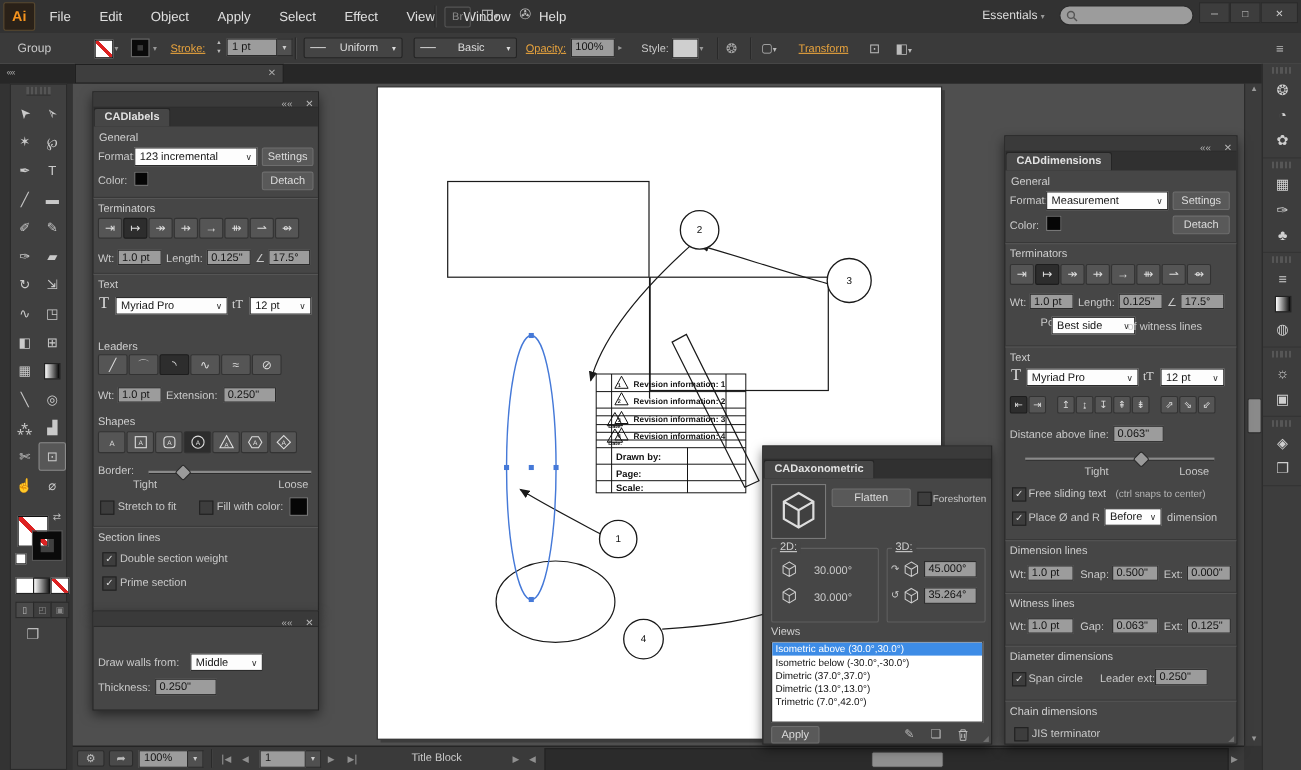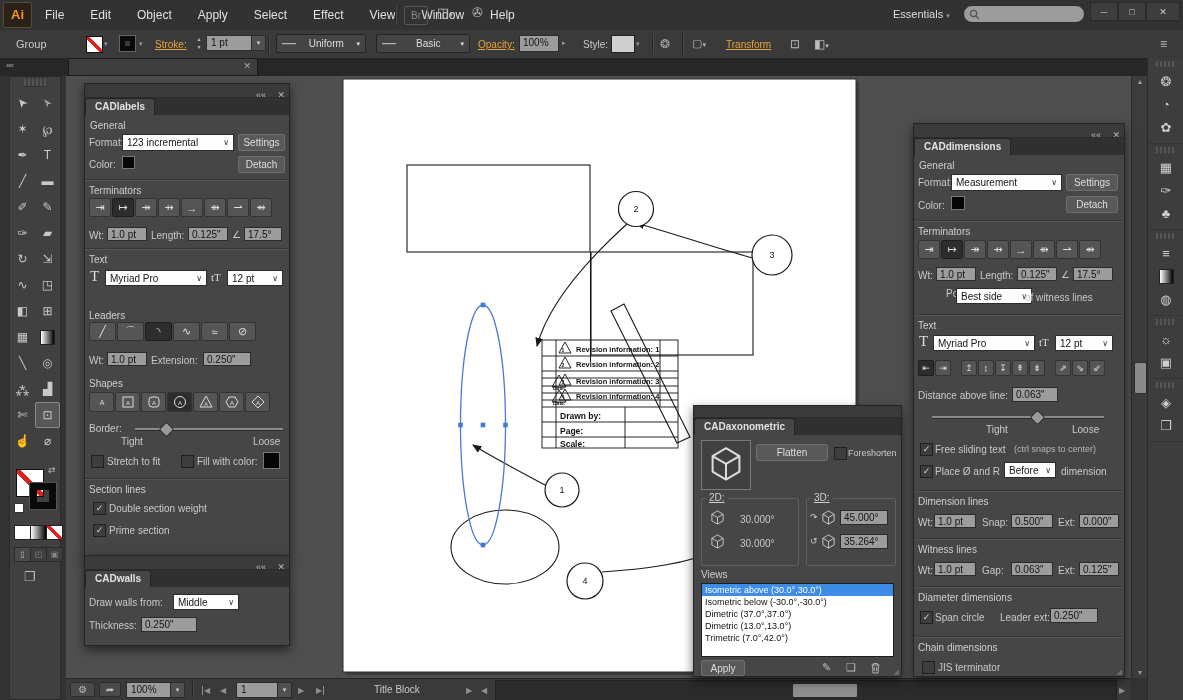--- a/index.html
+++ b/index.html
@@ -550,23 +550,20 @@
     <span class="lbl" style="left:24px;top:419px;">Double section weight</span>
     <span class="chk" style="left:8px;top:440px;">✓</span>
     <span class="lbl" style="left:24px;top:441px;">Prime section</span>
   </div>
 
   <div class="panel" id="cadwalls" style="left:84px;top:555px;width:204px;height:89px;">
     <div class="phead">
       <span>««</span>
       <span>✕</span>
     </div>
-    <div class="ptabbar">
-      <span class="ptab">CADwalls</span>
-    </div>
     <span class="lbl" style="left:4px;top:41px;">Draw walls from:</span>
     <span class="ddlw" style="left:88px;top:38px;width:66px;height:16px;">
         <span>Middle</span>
         <i>∨</i>
       </span>
     <span class="lbl" style="left:4px;top:64px;">Thickness:</span>
     <span class="field" style="left:56px;top:61px;width:56px;height:15px;">0.250"</span>
   </div>
 
   <div class="panel" id="cadaxo" style="left:693px;top:405px;width:207px;height:270px;">

